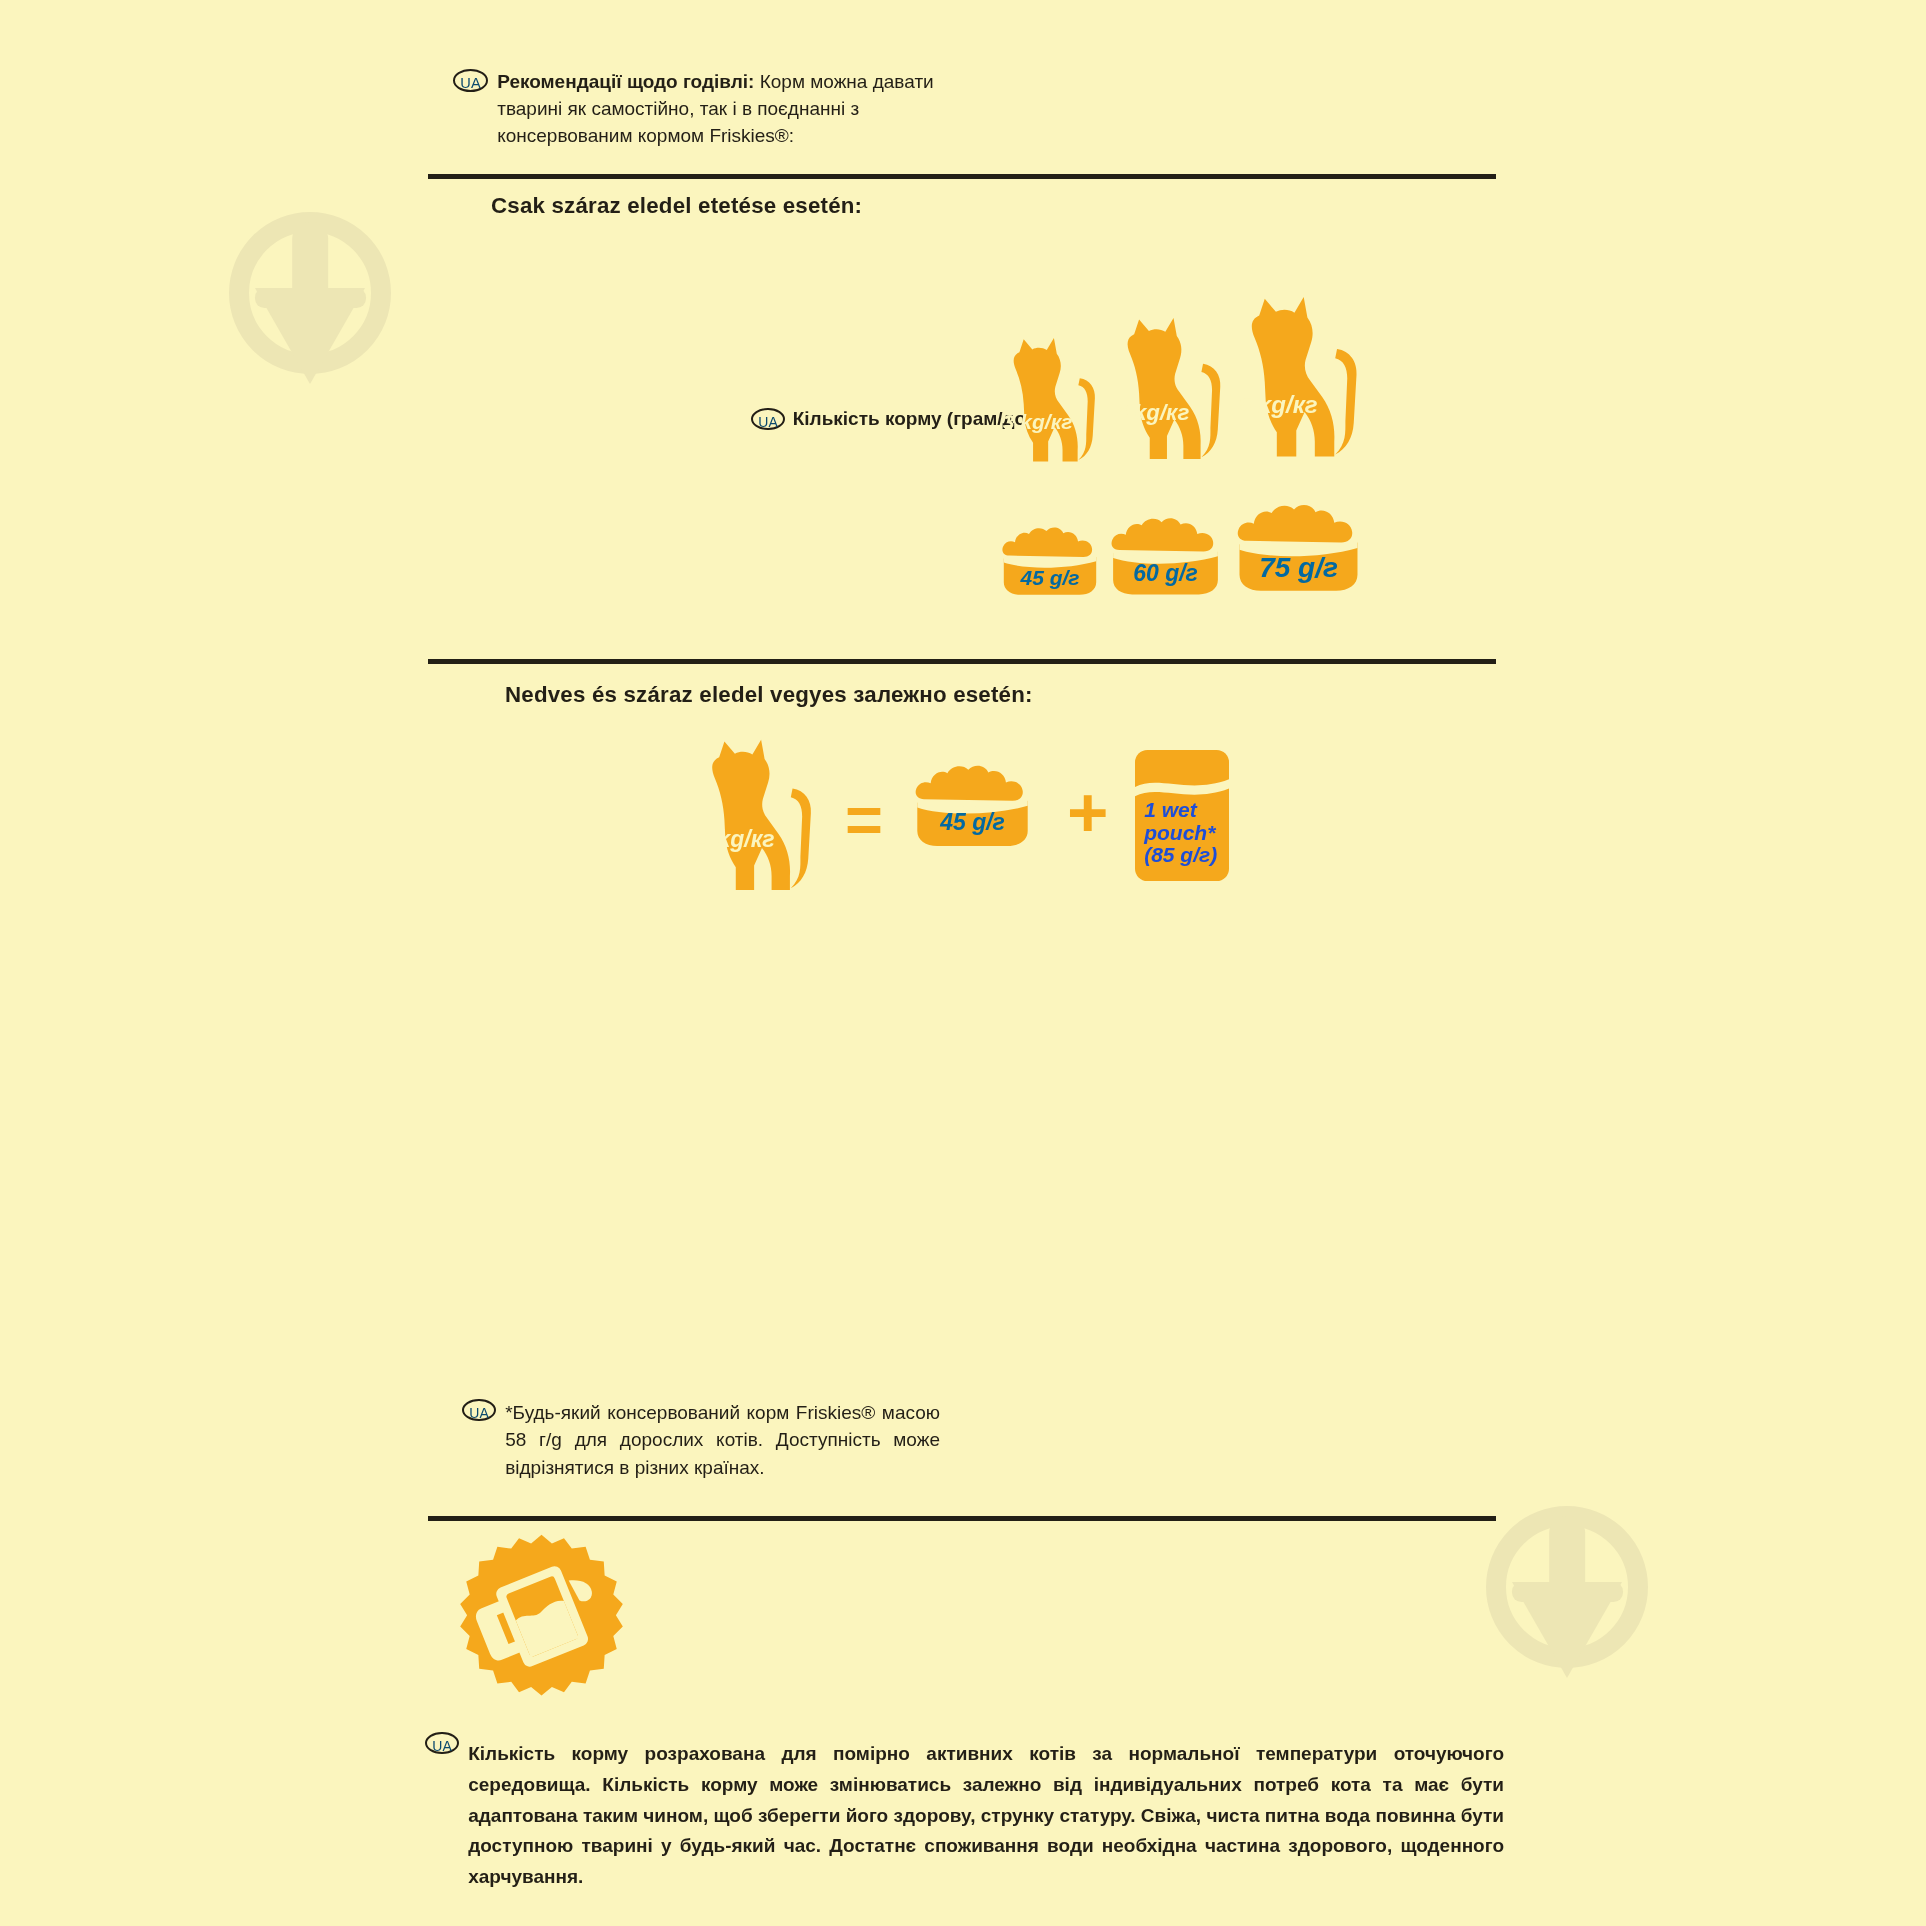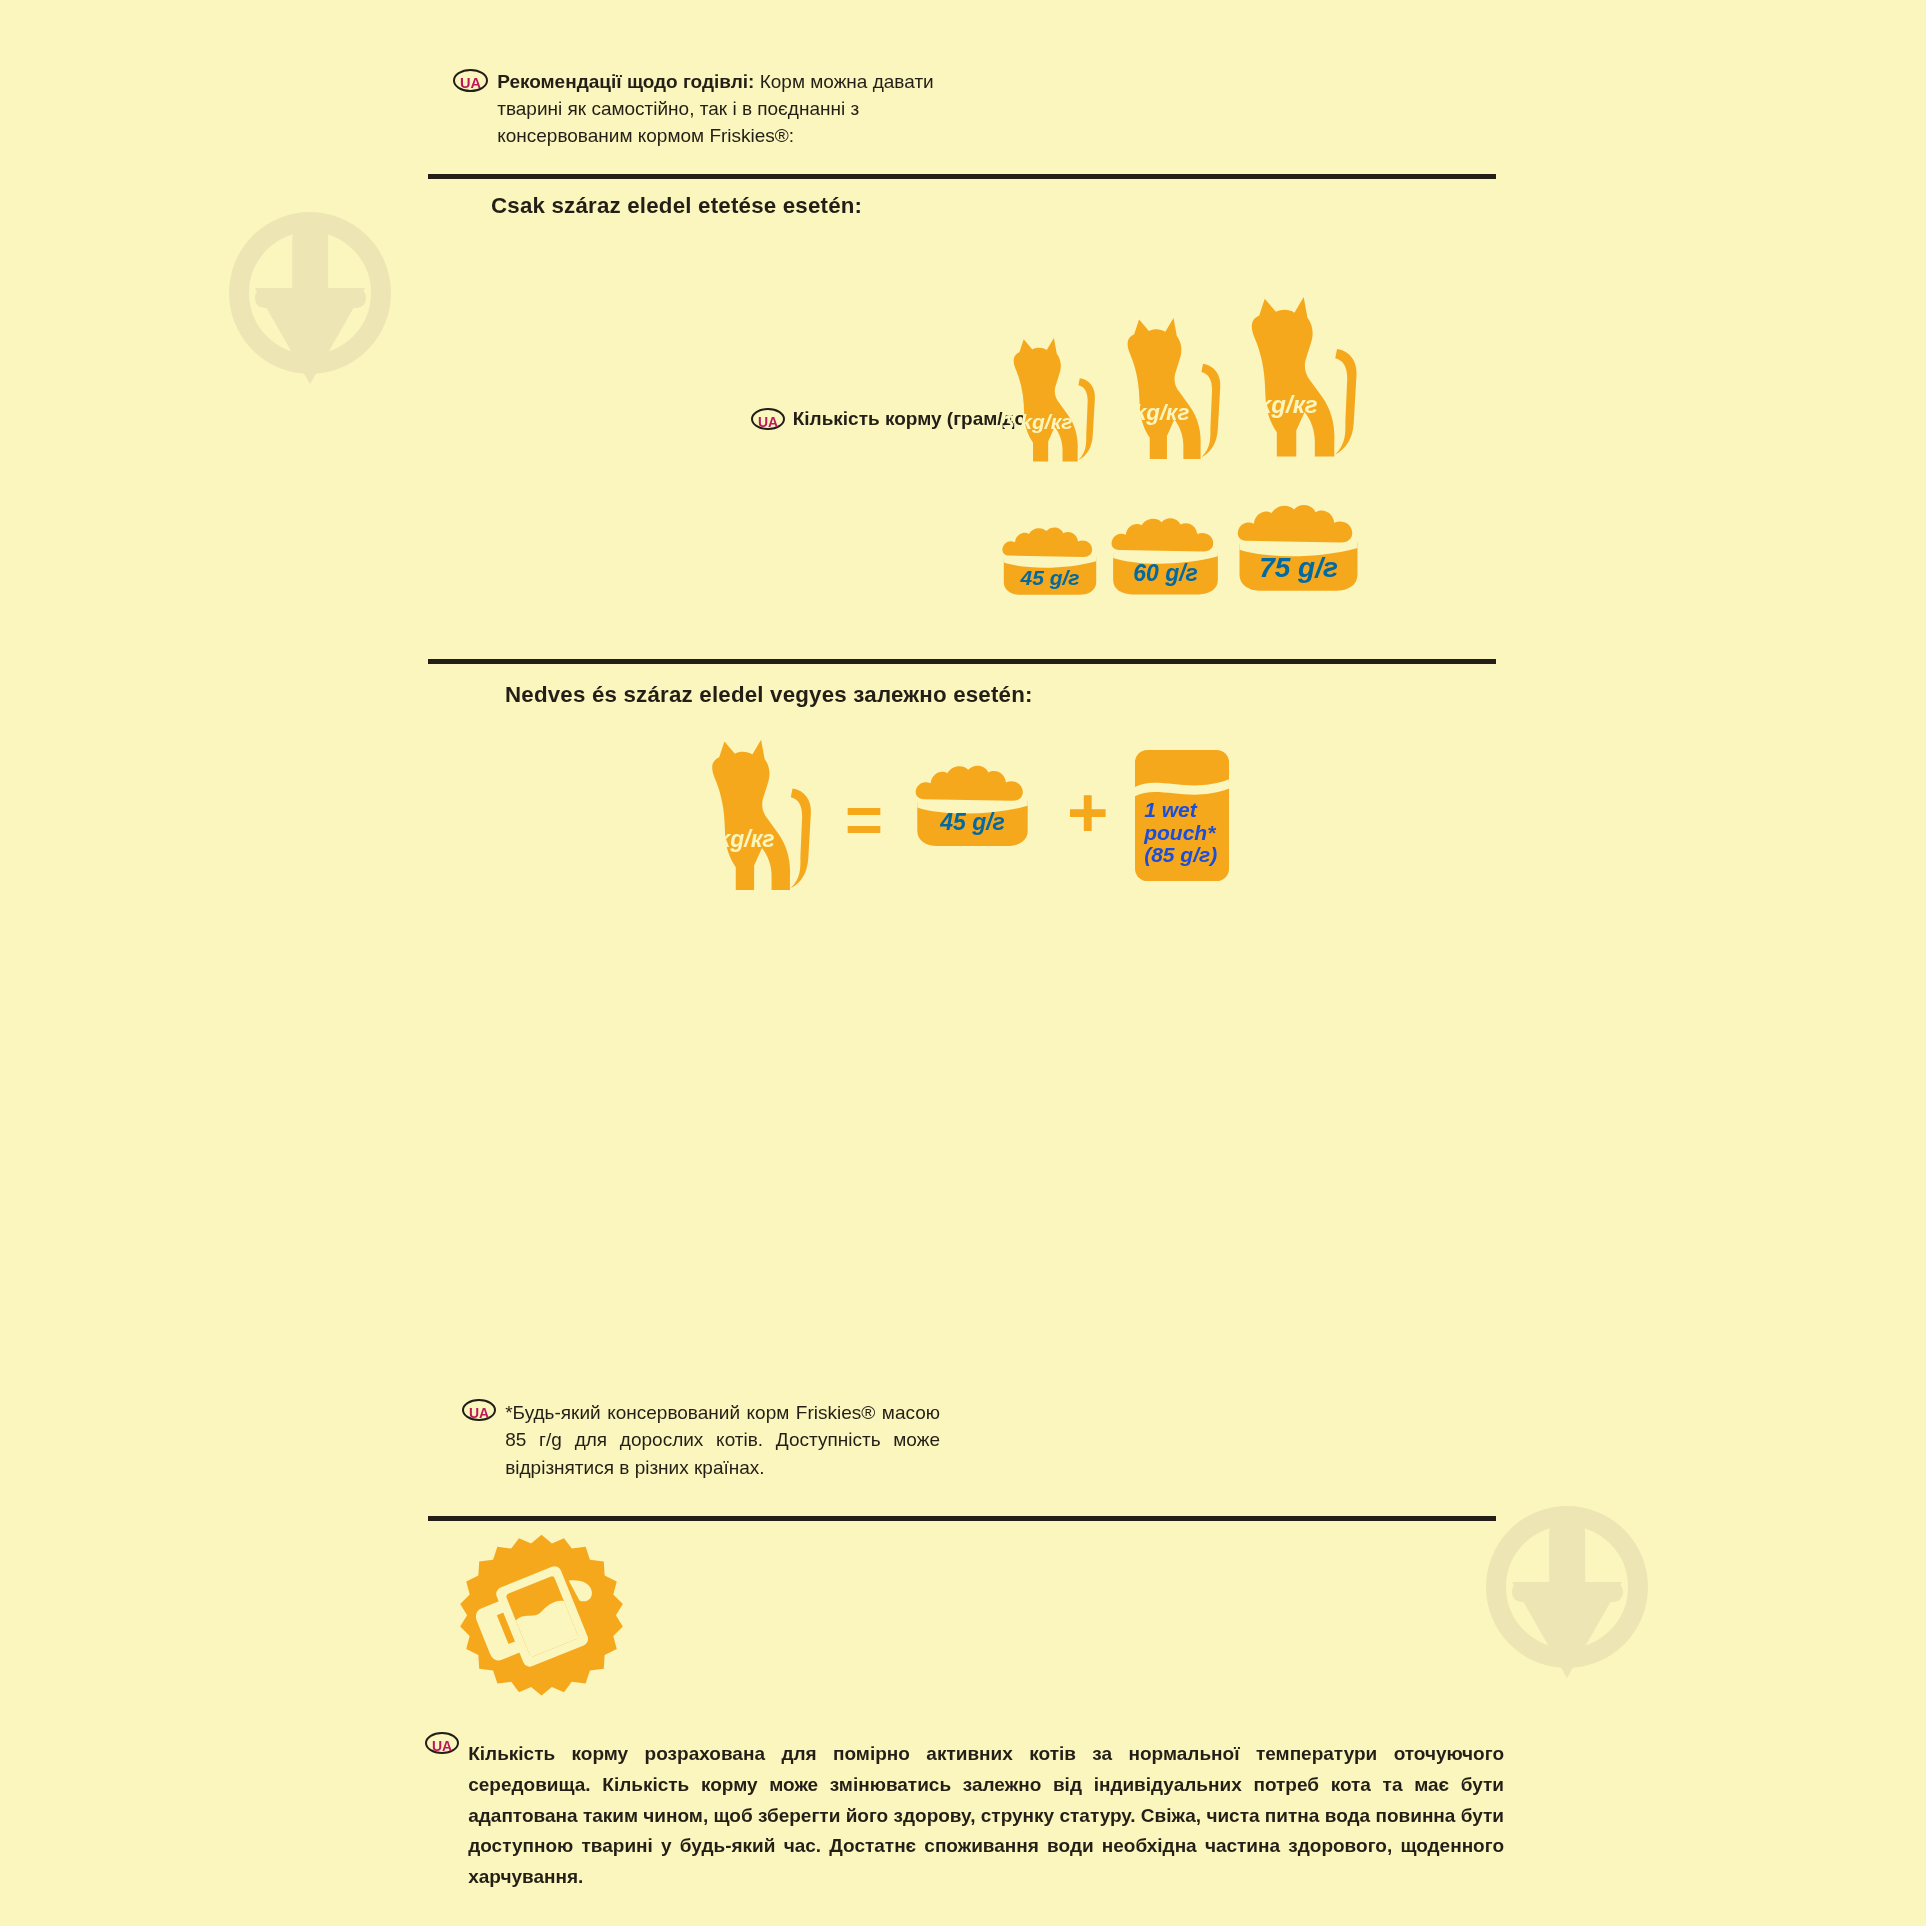--- a/index.html
+++ b/index.html
@@ -69,25 +69,25 @@
     position: absolute;
     height: 5.4px;
     background: #231f16;
   }
 
   
   .ua-badge {
     display: inline-block;
     border: 2.3px solid #231f16;
     border-radius: 50%;
-    font-weight: bold;
+    font-weight: normal;
     text-align: center;
     line-height: 1;
     box-sizing: border-box;
-    color: #be185d;
+    color: #0c4a6e;
   }
 
   
   .text-block {
     position: absolute;
     font-family: "Liberation Sans", sans-serif;
     color: #231f16;
   }
   .para {
     margin: 0;
@@ -318,21 +318,21 @@
       <path fill="#FBF5BE" d="M0 48 C30 32 70 58 122 38 L122 50 C70 70 30 44 0 60 Z"></path>
     </svg>
     <div class="pouch-label" style="left:9.2px; top:49px; font-size:21px;">1 wet
 pouch*
 (85 g/г)</div>
   </div>
 
   <div class="text-block" style="left:462px; top:1399px; width:478px; font-size:19px; line-height:1.44;">
     <div class="headline-row">
       <span class="ua-badge hl-badge" style="width:34px; height:22.3px; font-size:14px; padding-top:4.6px;">UA</span>
-      <span class="hl-text para">*Будь-який консервований корм Friskies® масою 85 г/g для дорослих котів. Доступність може відрізнятися в різних країнах.</span>
+      <span class="hl-text para">*Будь-який консервований корм Friskies® масою 58 г/g для дорослих котів. Доступність може відрізнятися в різних країнах.</span>
     </div>
   </div>
 
   <div class="divider" style="left:428px; top:1516px; width:1068px;"></div>
 
   <div class="badge-scallop" style="left:455px; top:1533px; width:173px; height:173px;">
     <svg viewBox="0 0 200 200" width="173" height="173" aria-hidden="true">
       <path d="M100 2 L112 12 L126 6 L135 18 L151 16 L156 31 L172 33 L173 49 L187 56 L183 71
                L194 82 L186 95 L194 108 L183 119 L187 134 L173 141 L172 157 L156 159 L151 174
                L135 172 L126 184 L112 178 L100 188 L88 178 L74 184 L65 172 L49 174 L44 159

